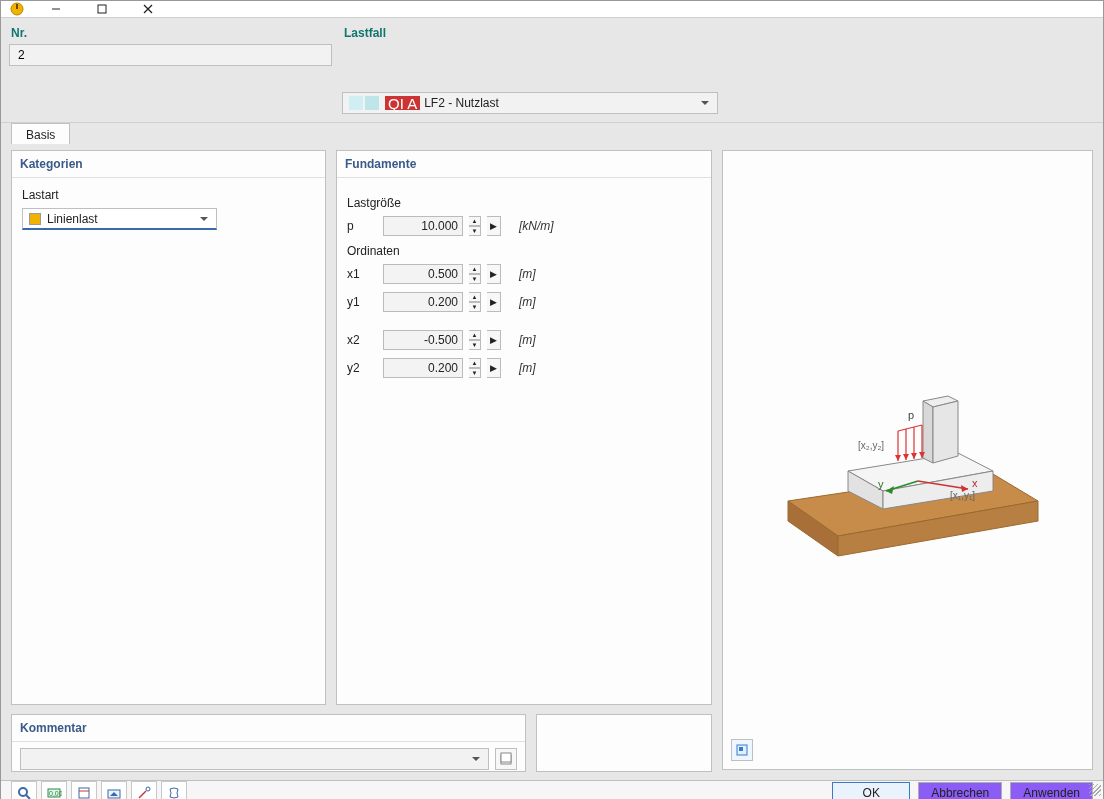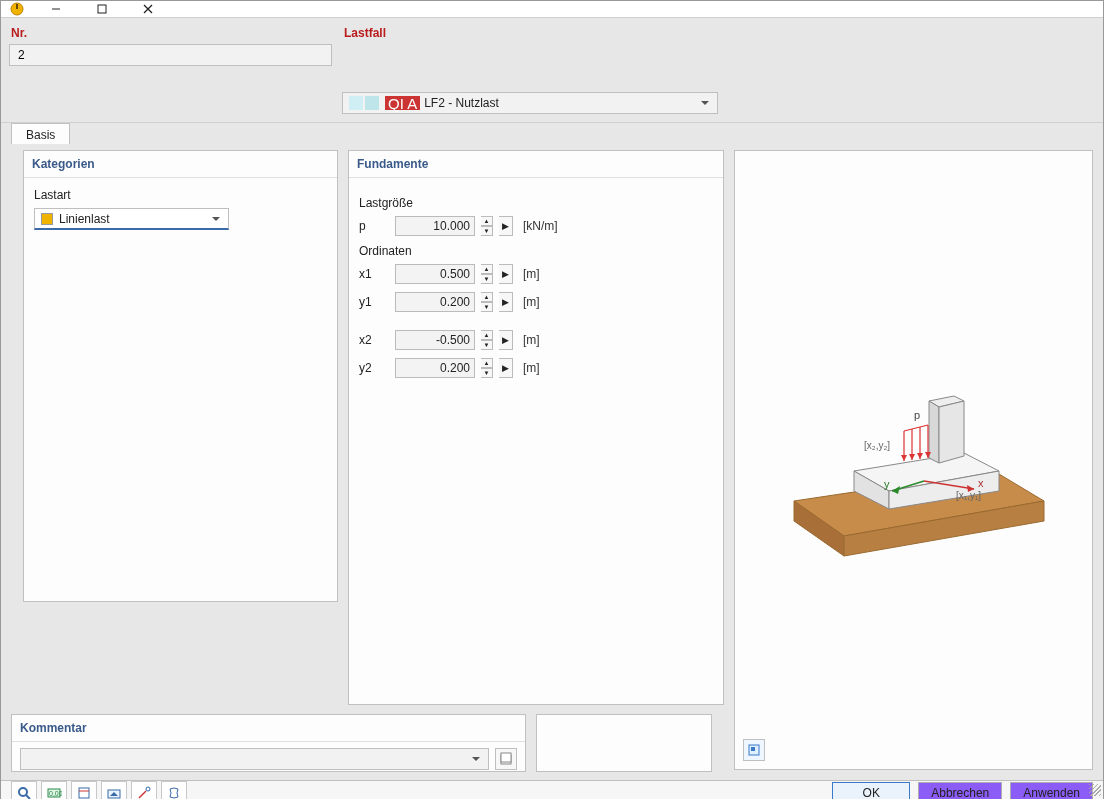--- a/index.html
+++ b/index.html
@@ -6,21 +6,21 @@
   html, body { margin: 0; padding: 0; font-family: "Segoe UI", Tahoma, sans-serif; font-size: 12px; color: #222; background: #fff; }
   .window { width: 1104px; height: 799px; border: 1px solid #999; background: #fff; display: flex; flex-direction: column; position: relative; }
   
   .titlebar { height: 30px; display: flex; align-items: center; padding: 0 0 0 8px; border-bottom: 1px solid #d0d0d0; }
   .titlebar .app-icon { width: 16px; height: 16px; margin-right: 8px; }
   .titlebar .title { flex: 1; font-size: 12px; }
   .win-btns { display: flex; height: 100%; }
   .win-btn { width: 46px; display: flex; align-items: center; justify-content: center; font-size: 14px; color: #333; }
   
   .top-row { display: flex; gap: 10px; padding: 8px; background: #e7e7e7; border-bottom: 1px solid #d0d0d0; }
-  .group-label { font-size: 12px; font-weight: 600; color: #b91c1c; margin: 0 0 4px 2px; }
+  .group-label { font-size: 12px; font-weight: 600; color: #0f766e; margin: 0 0 4px 2px; }
   .top-group { display: flex; flex-direction: column; }
   .g1 { width: 323px; }
   .g2 { width: 376px; gap: 48px; }
   .g3 { flex: 1; }
   .field { height: 22px; border: 1px solid #bfbfbf; background: #f2f2f2; display: flex; align-items: center; padding: 0 6px; font-size: 12px; }
   .field input { border: none; background: transparent; outline: none; width: 100%; font-family: inherit; font-size: 12px; }
   .dropdown { position: relative; }
   .dropdown::after { content: ""; position: absolute; right: 8px; top: 50%; transform: translateY(-50%); border: 4px solid transparent; border-top-color: #555; margin-top: 2px; }
   .lf-field { gap: 4px; }
   .lf-swatch { display: inline-flex; height: 14px; }
@@ -28,37 +28,37 @@
   .lf-qi { background: #c33; color: #fff; font-size: 15px; display: inline-flex; align-items: center; justify-content: center; padding: 0 3px; height: 14px; }
   .assign-row { display: flex; gap: 4px; }
   .assign-row .field { flex: 1; }
   .assign-btn { width: 22px; height: 22px; border: 1px solid #bfbfbf; background: #f7f7f7; display: flex; align-items: center; justify-content: center; }
   
   .tabs { height: 24px; background: #e7e7e7; display: flex; align-items: flex-end; padding-left: 10px; }
   .tab { height: 22px; padding: 0 14px; display: flex; align-items: center; border: 1px solid #c0c0c0; border-bottom: none; background: #fdfdfd; font-size: 12px; margin-bottom: -1px; }
   
   .main { flex: 1; background: #e7e7e7; padding: 6px 10px 0 10px; display: flex; gap: 10px; }
   .panel { background: #fdfdfd; border: 1px solid #c0c0c0; display: flex; flex-direction: column; }
-  .panel-main-left { width: 315px; height: 452px; margin-left: 12px; }
+  .panel-main-left { width: 315px; height: 555px; }
   .panel-main-mid { width: 376px; height: 555px; }
   .panel-main-right { flex: 1; height: 620px; position: relative; }
   .panel h3 { margin: 0; padding: 6px 8px; font-size: 12px; font-weight: 600; color: #3a5a8a; border-bottom: 1px solid #e0e0e0; }
   .panel-body { padding: 10px 10px 6px 10px; font-size: 12px; }
   .sub-label { margin-bottom: 6px; }
   .cat-dd { height: 22px; width: 195px; border: 1px solid #bfbfbf; border-bottom: 2px solid #3a6aa8; background: #fff; display: flex; align-items: center; padding: 0 6px; gap: 6px; position: relative; }
   .cat-dd::after { content: ""; position: absolute; right: 8px; top: 50%; transform: translateY(-50%); border: 4px solid transparent; border-top-color: #555; margin-top: 2px; }
   .color-sq { width: 12px; height: 12px; background: #f0b400; border: 1px solid #999; }
   
   .param-row { display: flex; align-items: center; margin-bottom: 8px; gap: 6px; }
   .param-row .pl { width: 30px; }
   .spinner { width: 80px; height: 20px; border: 1px solid #bbb; background: #f3f3f3; display: flex; align-items: center; justify-content: flex-end; padding: 0 4px; }
   .spin-btns { width: 12px; height: 20px; display: flex; flex-direction: column; }
   .spin-btns span { flex: 1; border: 1px solid #bbb; border-left: none; display: flex; align-items: center; justify-content: center; font-size: 6px; background: #f7f7f7; }
   .arrow-btn { width: 14px; height: 20px; border: 1px solid #bbb; border-left: none; display: flex; align-items: center; justify-content: center; background: #f7f7f7; font-size: 9px; }
-  .unit { margin-left: 4px; color: #333; }
+  .unit { margin-left: 12px; color: #333; font-style: italic; }
   .section-title { margin: 8px 0 6px 0; }
   
   .bottom-row { display: flex; gap: 10px; padding: 0 10px 8px 10px; background: #e7e7e7; margin-top: -56px; }
   .panel-komm { width: 515px; height: 58px; }
   .panel-gap { width: 176px; height: 58px; background: #fdfdfd; border: 1px solid #c0c0c0; }
   .panel-right-foot { flex: 1; height: 58px; }
   .komm-body { padding: 6px 8px; display: flex; gap: 6px; align-items: center; }
   .komm-dd { flex: 1; height: 22px; border: 1px solid #bfbfbf; background: #f2f2f2; position: relative; }
   .komm-dd::after { content: ""; position: absolute; right: 8px; top: 50%; transform: translateY(-50%); border: 4px solid transparent; border-top-color: #555; margin-top: 2px; }
   .small-btn { width: 22px; height: 22px; border: 1px solid #bfbfbf; background: #f7f7f7; display: flex; align-items: center; justify-content: center; }

